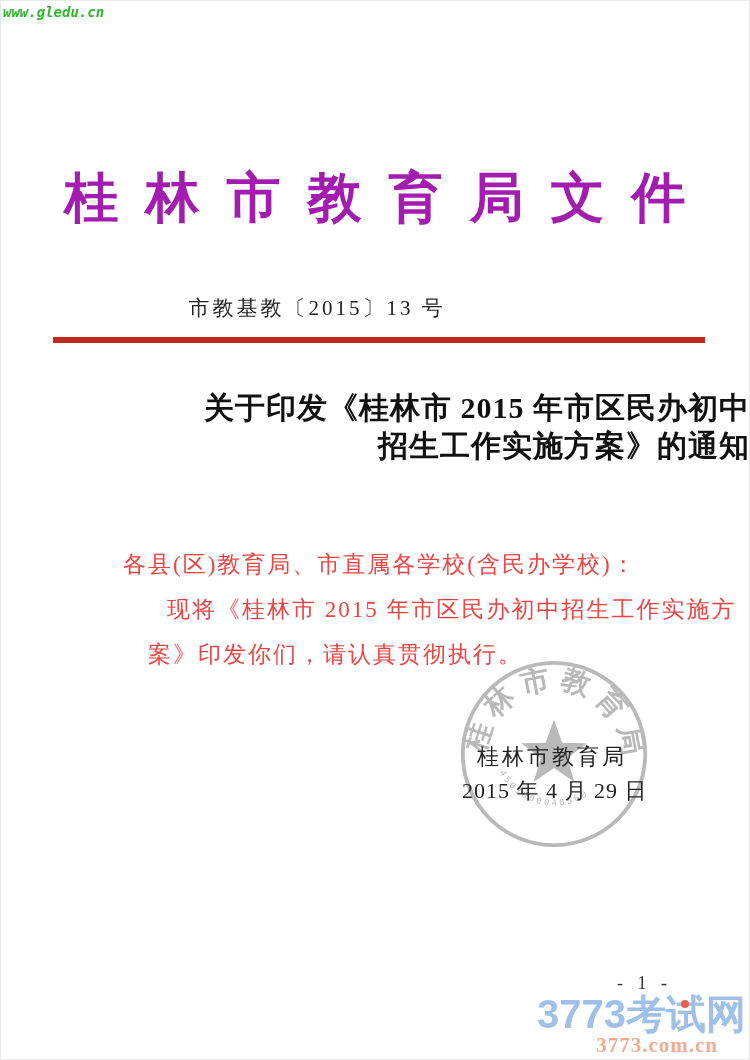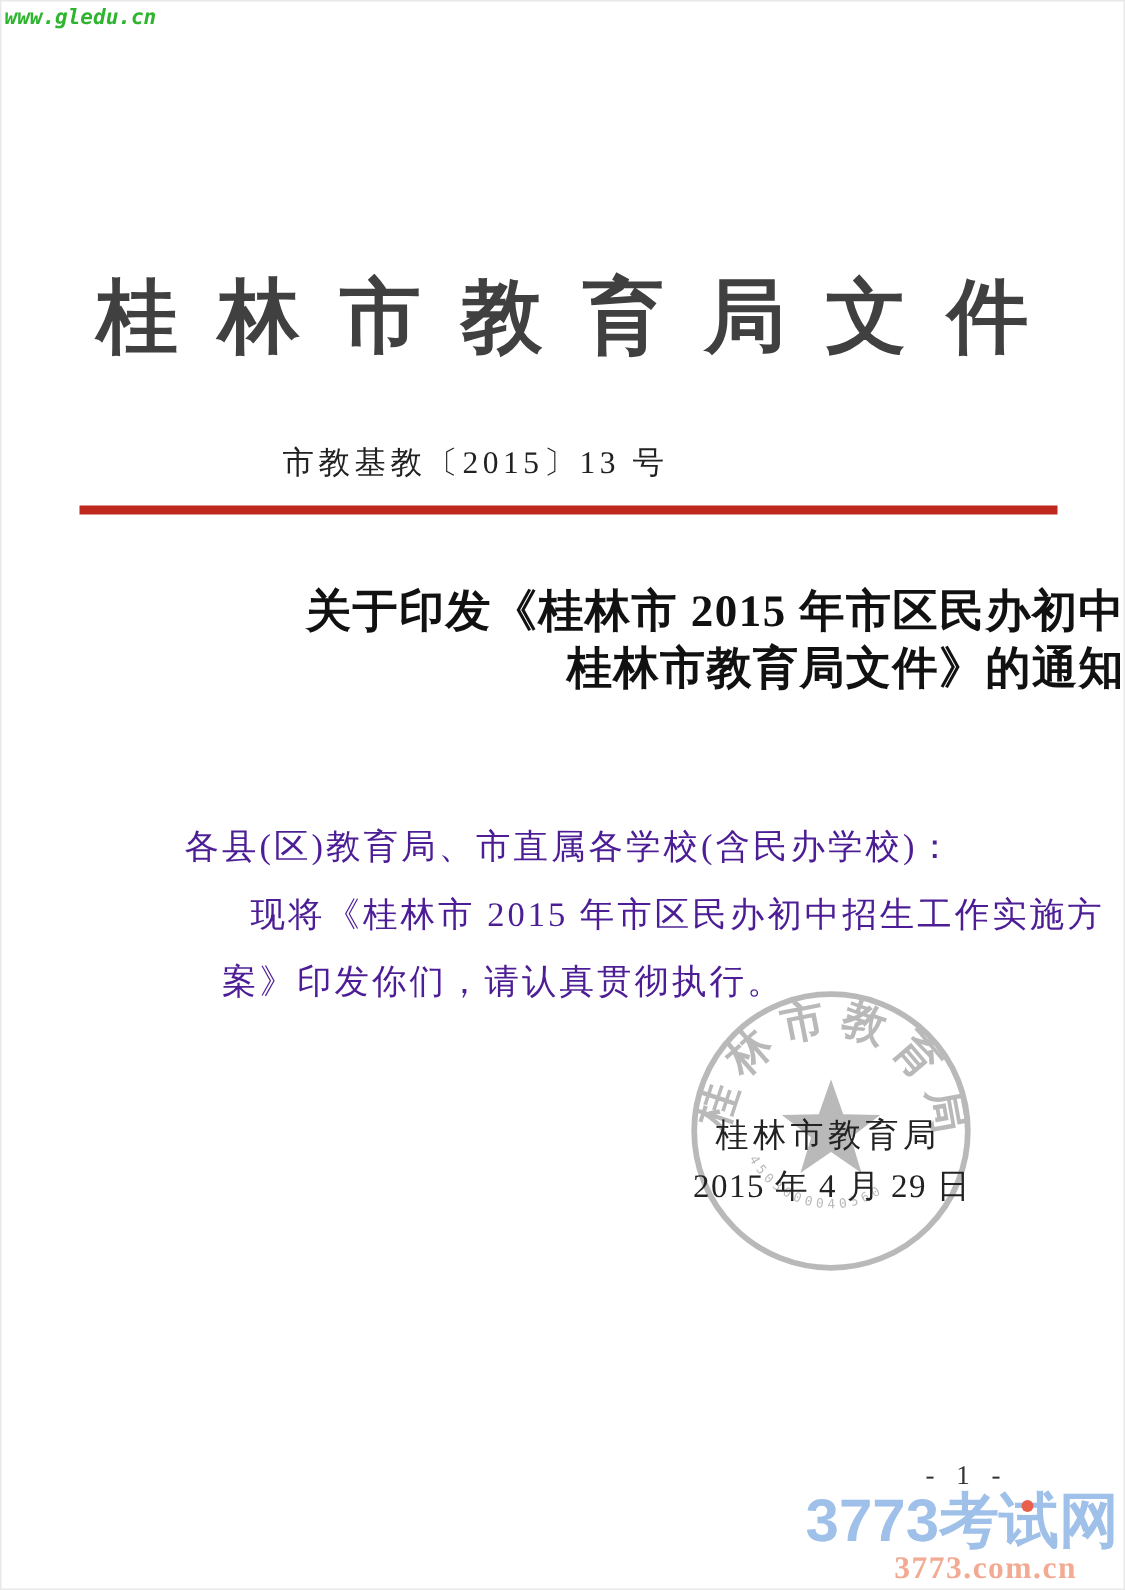--- a/index.html
+++ b/index.html
@@ -31,26 +31,25 @@
   }
 
   .red-header {
     position: absolute;
     left: 0;
     top: 162px;
     width: 750px;
     text-align: center;
     font-size: 54px;
     font-weight: 700;
-    color: #404040;
+    color: #a21caf;
     letter-spacing: 27px;
     padding-left: 27px; 
     box-sizing: border-box;
     white-space: nowrap;
-    margin-top: 13px;
   }
 
   .doc-number {
     position: absolute;
     left: 0;
     top: 294px;
     width: 634px;
     text-align: center;
     font-size: 21px;
     color: #222222;
@@ -77,21 +76,21 @@
     line-height: 38px;
     color: #111111;
     letter-spacing: 1px;
   }
 
   .body-line {
     position: absolute;
     left: 123px;
     width: 520px;
     font-size: 23px;
-    color: #4c1d95;
+    color: #ef4444;
     letter-spacing: 2px;
     white-space: nowrap;
   }
   .line-salutation { top: 549px; }
   .line-para-1 { top: 594px; left: 167px; }
   .line-para-2 { top: 639px; margin-left: 25px; }
 
   .signature-org {
     position: absolute;
     left: 477px;
@@ -180,21 +179,21 @@
   <div class="site-url-top">www.gledu.cn</div>
 
   <div class="red-header">桂林市教育局文件</div>
 
   <div class="doc-number">市教基教〔2015〕13 号</div>
 
   <div class="red-rule"></div>
 
   <div class="doc-title">
     <div>关于印发《桂林市 2015 年市区民办初中</div>
-    <div>桂林市教育局文件》的通知</div>
+    <div>招生工作实施方案》的通知</div>
   </div>
 
   <div class="body-line line-salutation">各县(区)教育局、市直属各学校(含民办学校)：</div>
   <div class="body-line line-para-1">现将《桂林市 2015 年市区民办初中招生工作实施方</div>
   <div class="body-line line-para-2">案》印发你们，请认真贯彻执行。</div>
 
   <svg class="seal" viewBox="0 0 200 200" xmlns="http://www.w3.org/2000/svg">
     <defs>
       <path id="sealTopArc" d="M 28,104 A 72,72 0 0 1 172,104" fill="none"></path>
       <path id="sealBottomArc" d="M 40,112 A 64,64 0 0 0 160,112" fill="none"></path>

